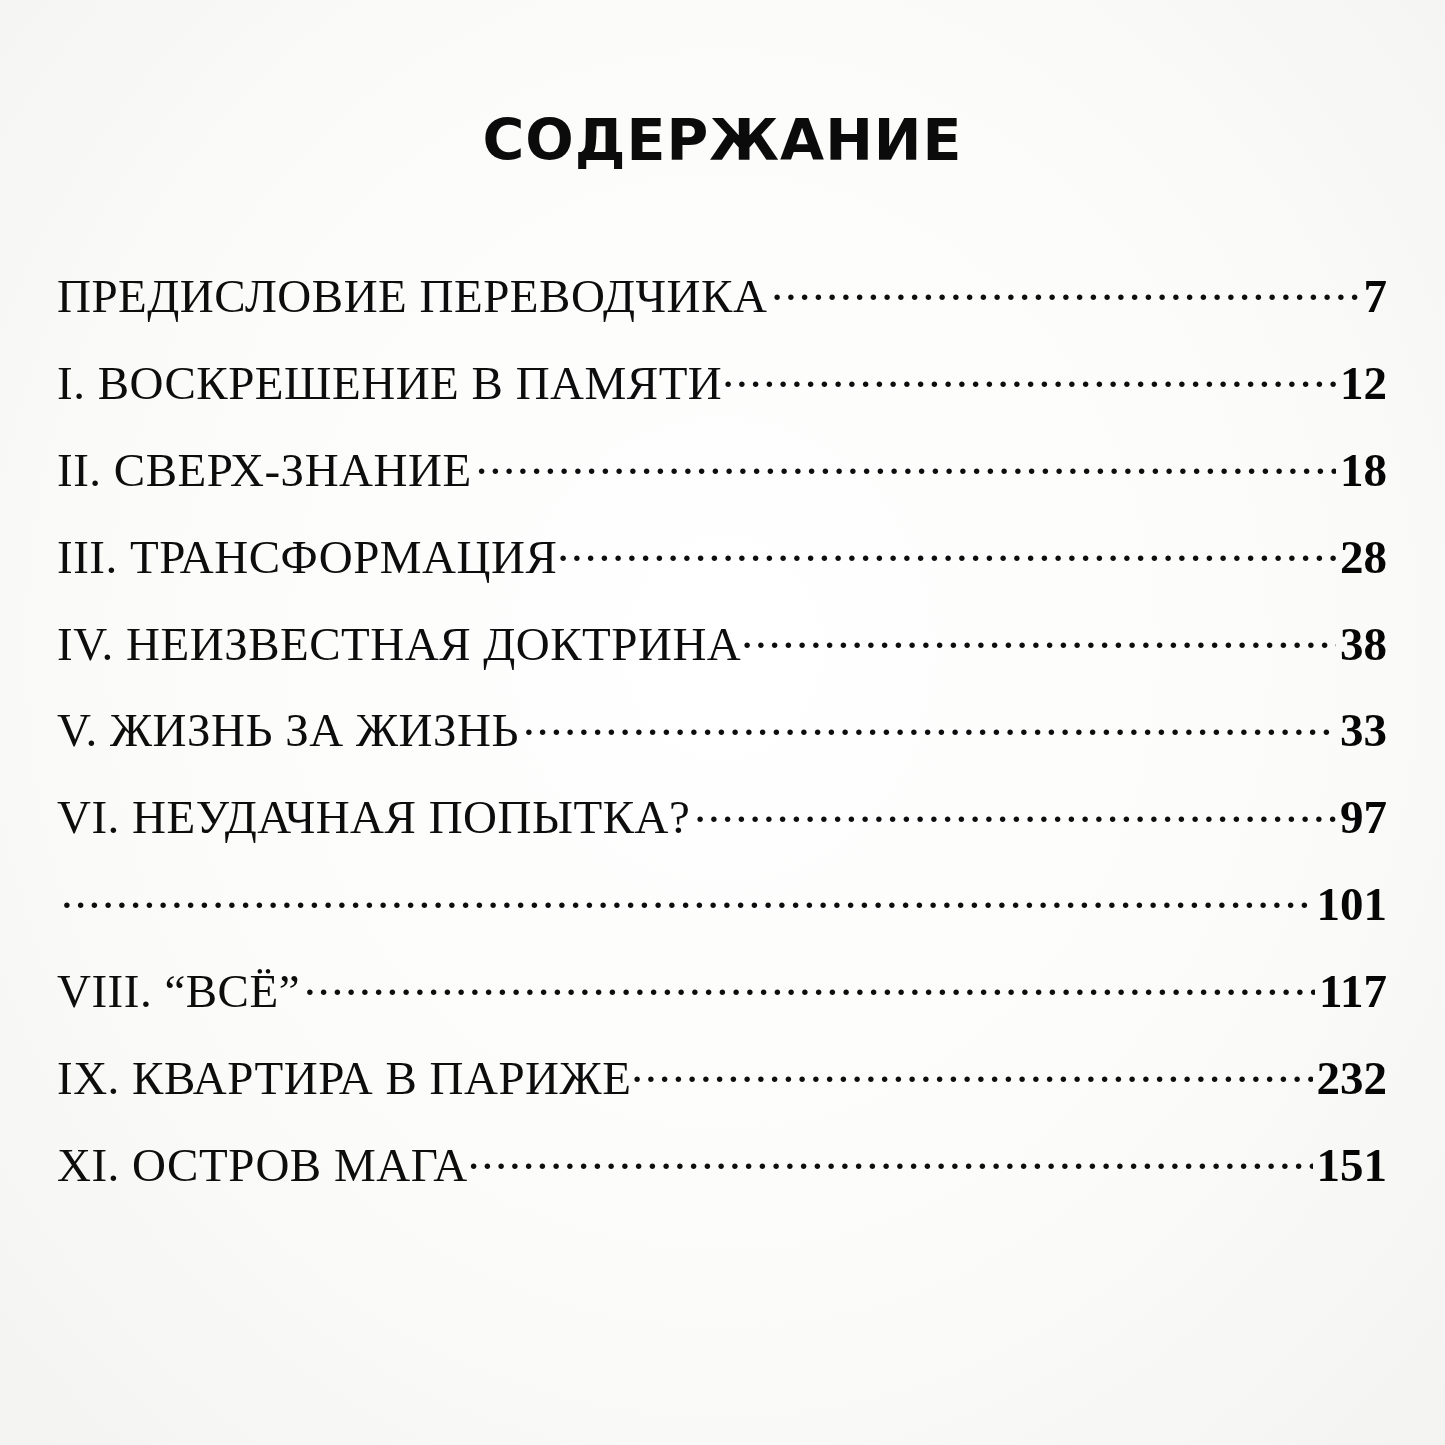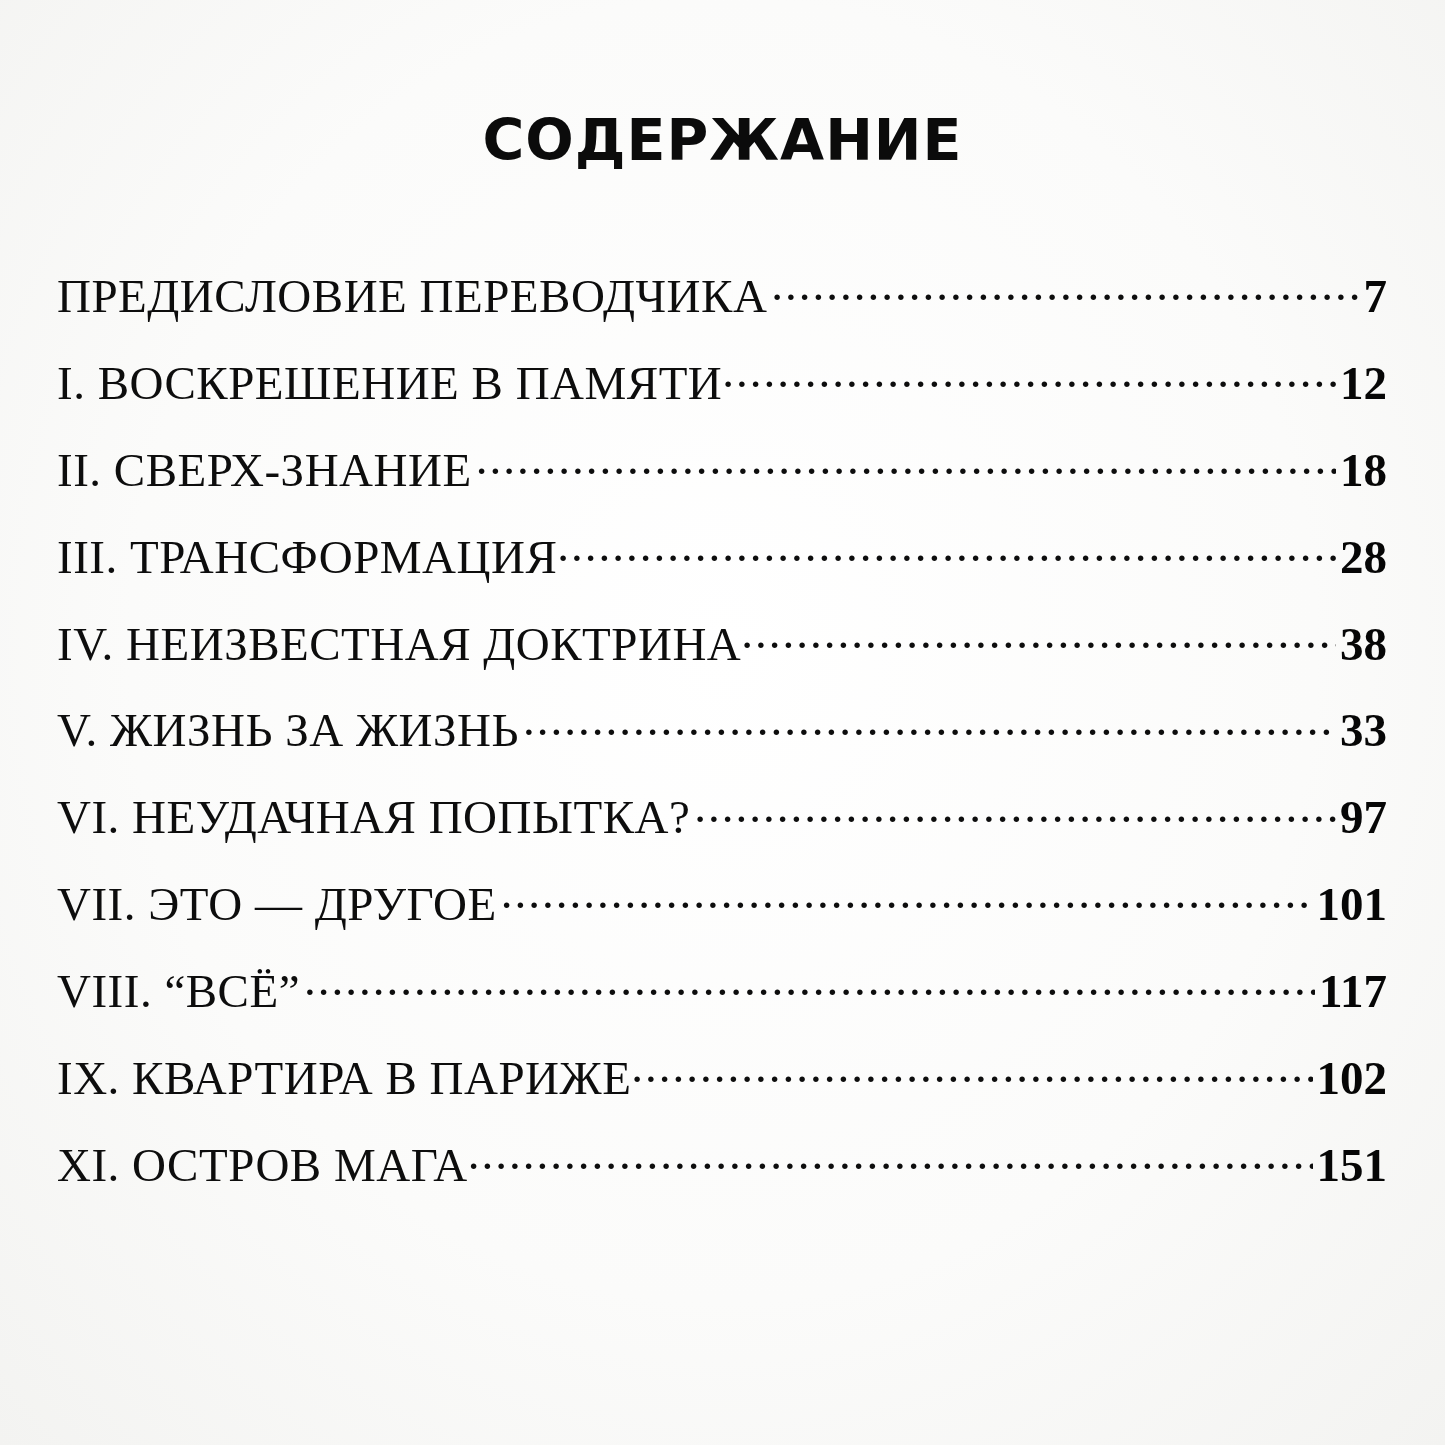--- a/index.html
+++ b/index.html
@@ -132,33 +132,32 @@
         <span class="entry-title">V. ЖИЗНЬ ЗА ЖИЗНЬ</span>
         <span class="leader"></span>
         <span class="entry-page">33</span>
       </li>
       <li class="toc-entry">
         <span class="entry-title">VI. НЕУДАЧНАЯ ПОПЫТКА?</span>
         <span class="leader"></span>
         <span class="entry-page">97</span>
       </li>
       <li class="toc-entry">
-        <span class="entry-title">VII. ЭТО — ДРУГОЕ</span>
         <span class="leader"></span>
         <span class="entry-page">101</span>
       </li>
       <li class="toc-entry">
         <span class="entry-title">VIII. “ВСЁ”</span>
         <span class="leader"></span>
         <span class="entry-page">117</span>
       </li>
       <li class="toc-entry tight">
         <span class="entry-title">IX. КВАРТИРА В ПАРИЖЕ</span>
         <span class="leader"></span>
-        <span class="entry-page">102</span>
+        <span class="entry-page">232</span>
       </li>
       <li class="toc-entry tight">
         <span class="entry-title">XI. ОСТРОВ МАГА</span>
         <span class="leader"></span>
         <span class="entry-page">151</span>
       </li>
     </ul>
 
 </div>
 

